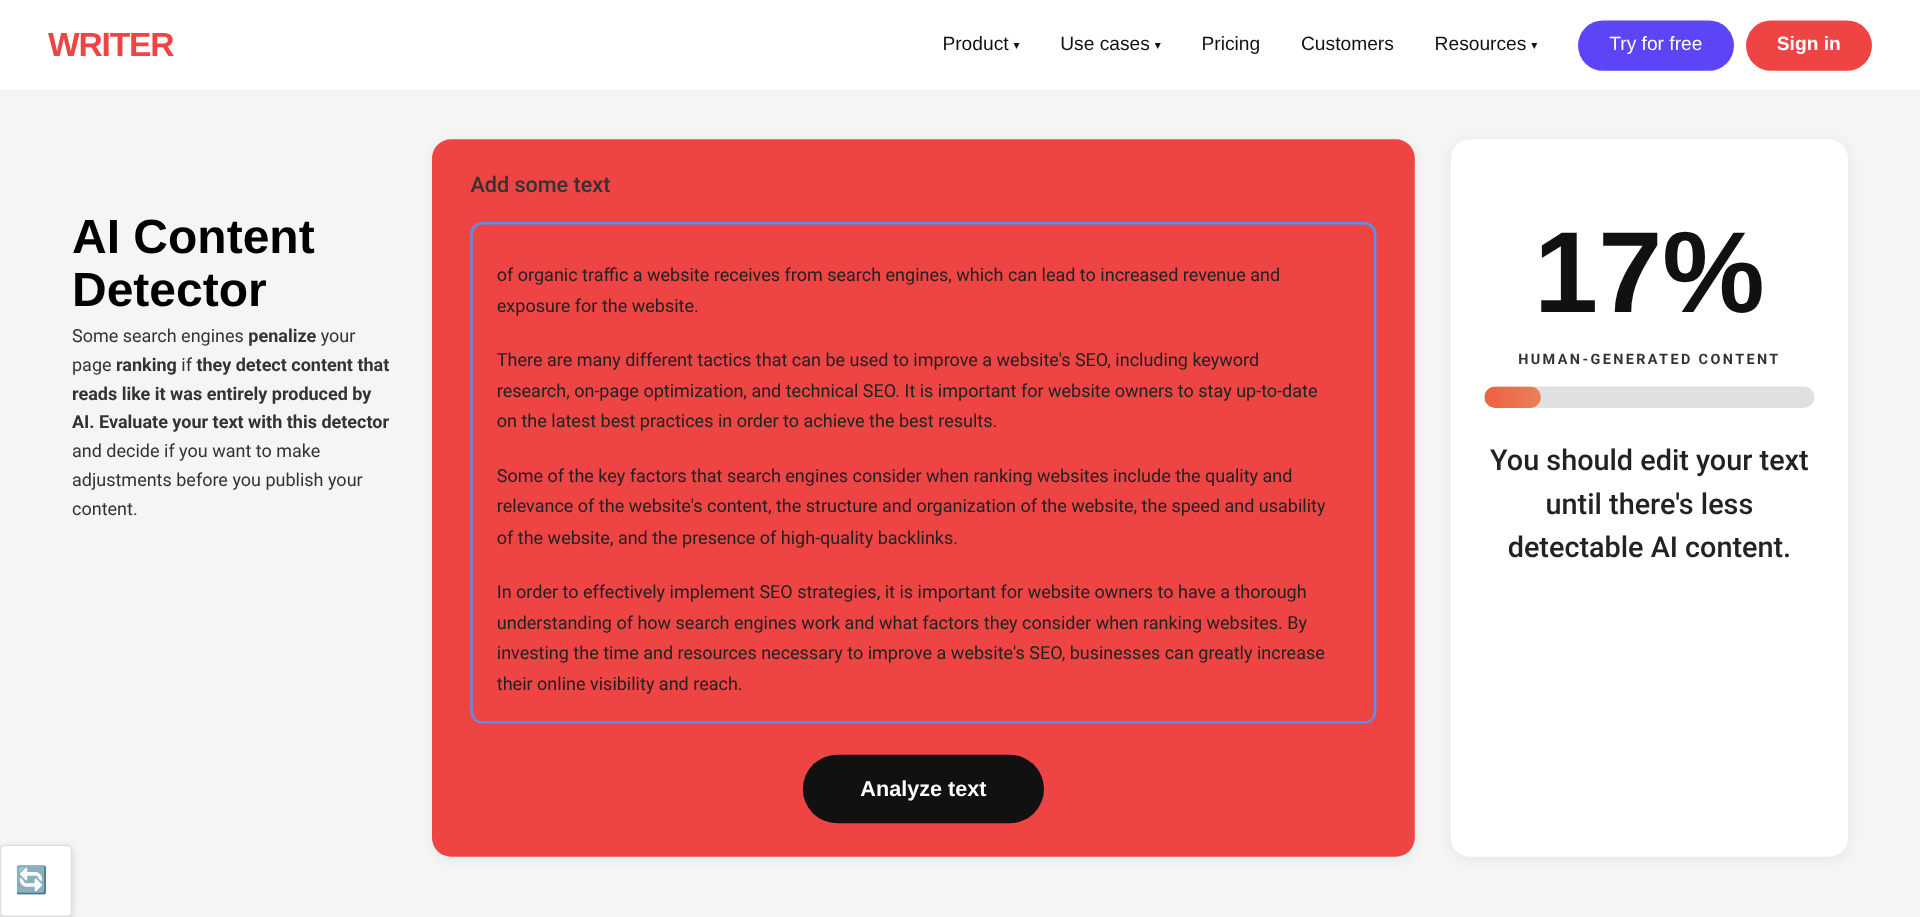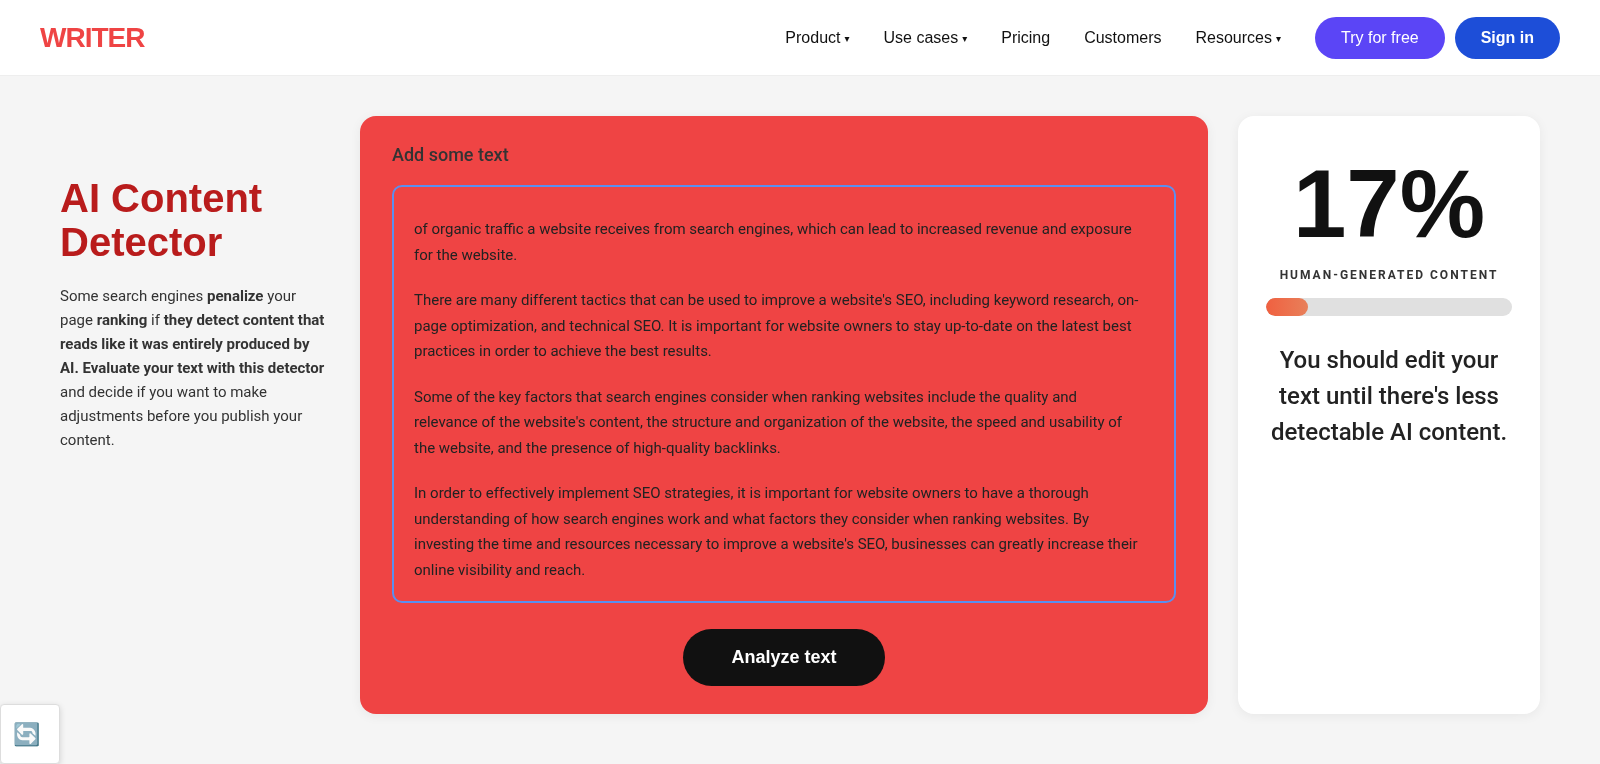--- a/index.html
+++ b/index.html
@@ -62,21 +62,21 @@
       background: #5b45f6;
       color: #fff;
       border: none;
       border-radius: 50px;
       padding: 12px 26px;
       font-size: 16px;
       font-weight: 400;
       cursor: pointer;
     }
     .btn-signin {
-      background: #1d4ed8;
+      background: #ef4444;
       color: #fff;
       border: none;
       border-radius: 50px;
       padding: 12px 26px;
       font-size: 16px;
       font-weight: 600;
       cursor: pointer;
     }
 
     
@@ -91,22 +91,22 @@
     
     .left-panel {
       width: 270px;
       flex-shrink: 0;
       padding-top: 60px;
     }
     .left-panel h1 {
       font-size: 40px;
       font-weight: 900;
       line-height: 1.1;
-      color: #b91c1c;
-      margin-bottom: 20px;
+      color: #000000;
+      margin-bottom: 4px;
       font-family: 'Arial Black', sans-serif;
     }
     .left-panel p {
       font-size: 15px;
       line-height: 1.6;
       color: #333;
     }
     .left-panel p strong { font-weight: 700; }
 
     
@@ -163,25 +163,25 @@
       border: none;
       border-radius: 50px;
       padding: 18px 48px;
       font-size: 18px;
       font-weight: 600;
       cursor: pointer;
     }
 
     
     .right-panel {
-      width: 302px;
+      width: 331px;
       flex-shrink: 0;
       background: #fff;
       border-radius: 16px;
-      padding: 40px 28px 40px 28px;
+      padding: 64px 28px 40px 28px;
       box-shadow: 0 2px 12px rgba(0,0,0,0.06);
       display: flex;
       flex-direction: column;
       align-items: center;
       gap: 16px;
     }
     .percentage-display {
       font-size: 96px;
       font-weight: 900;
       color: #111;

